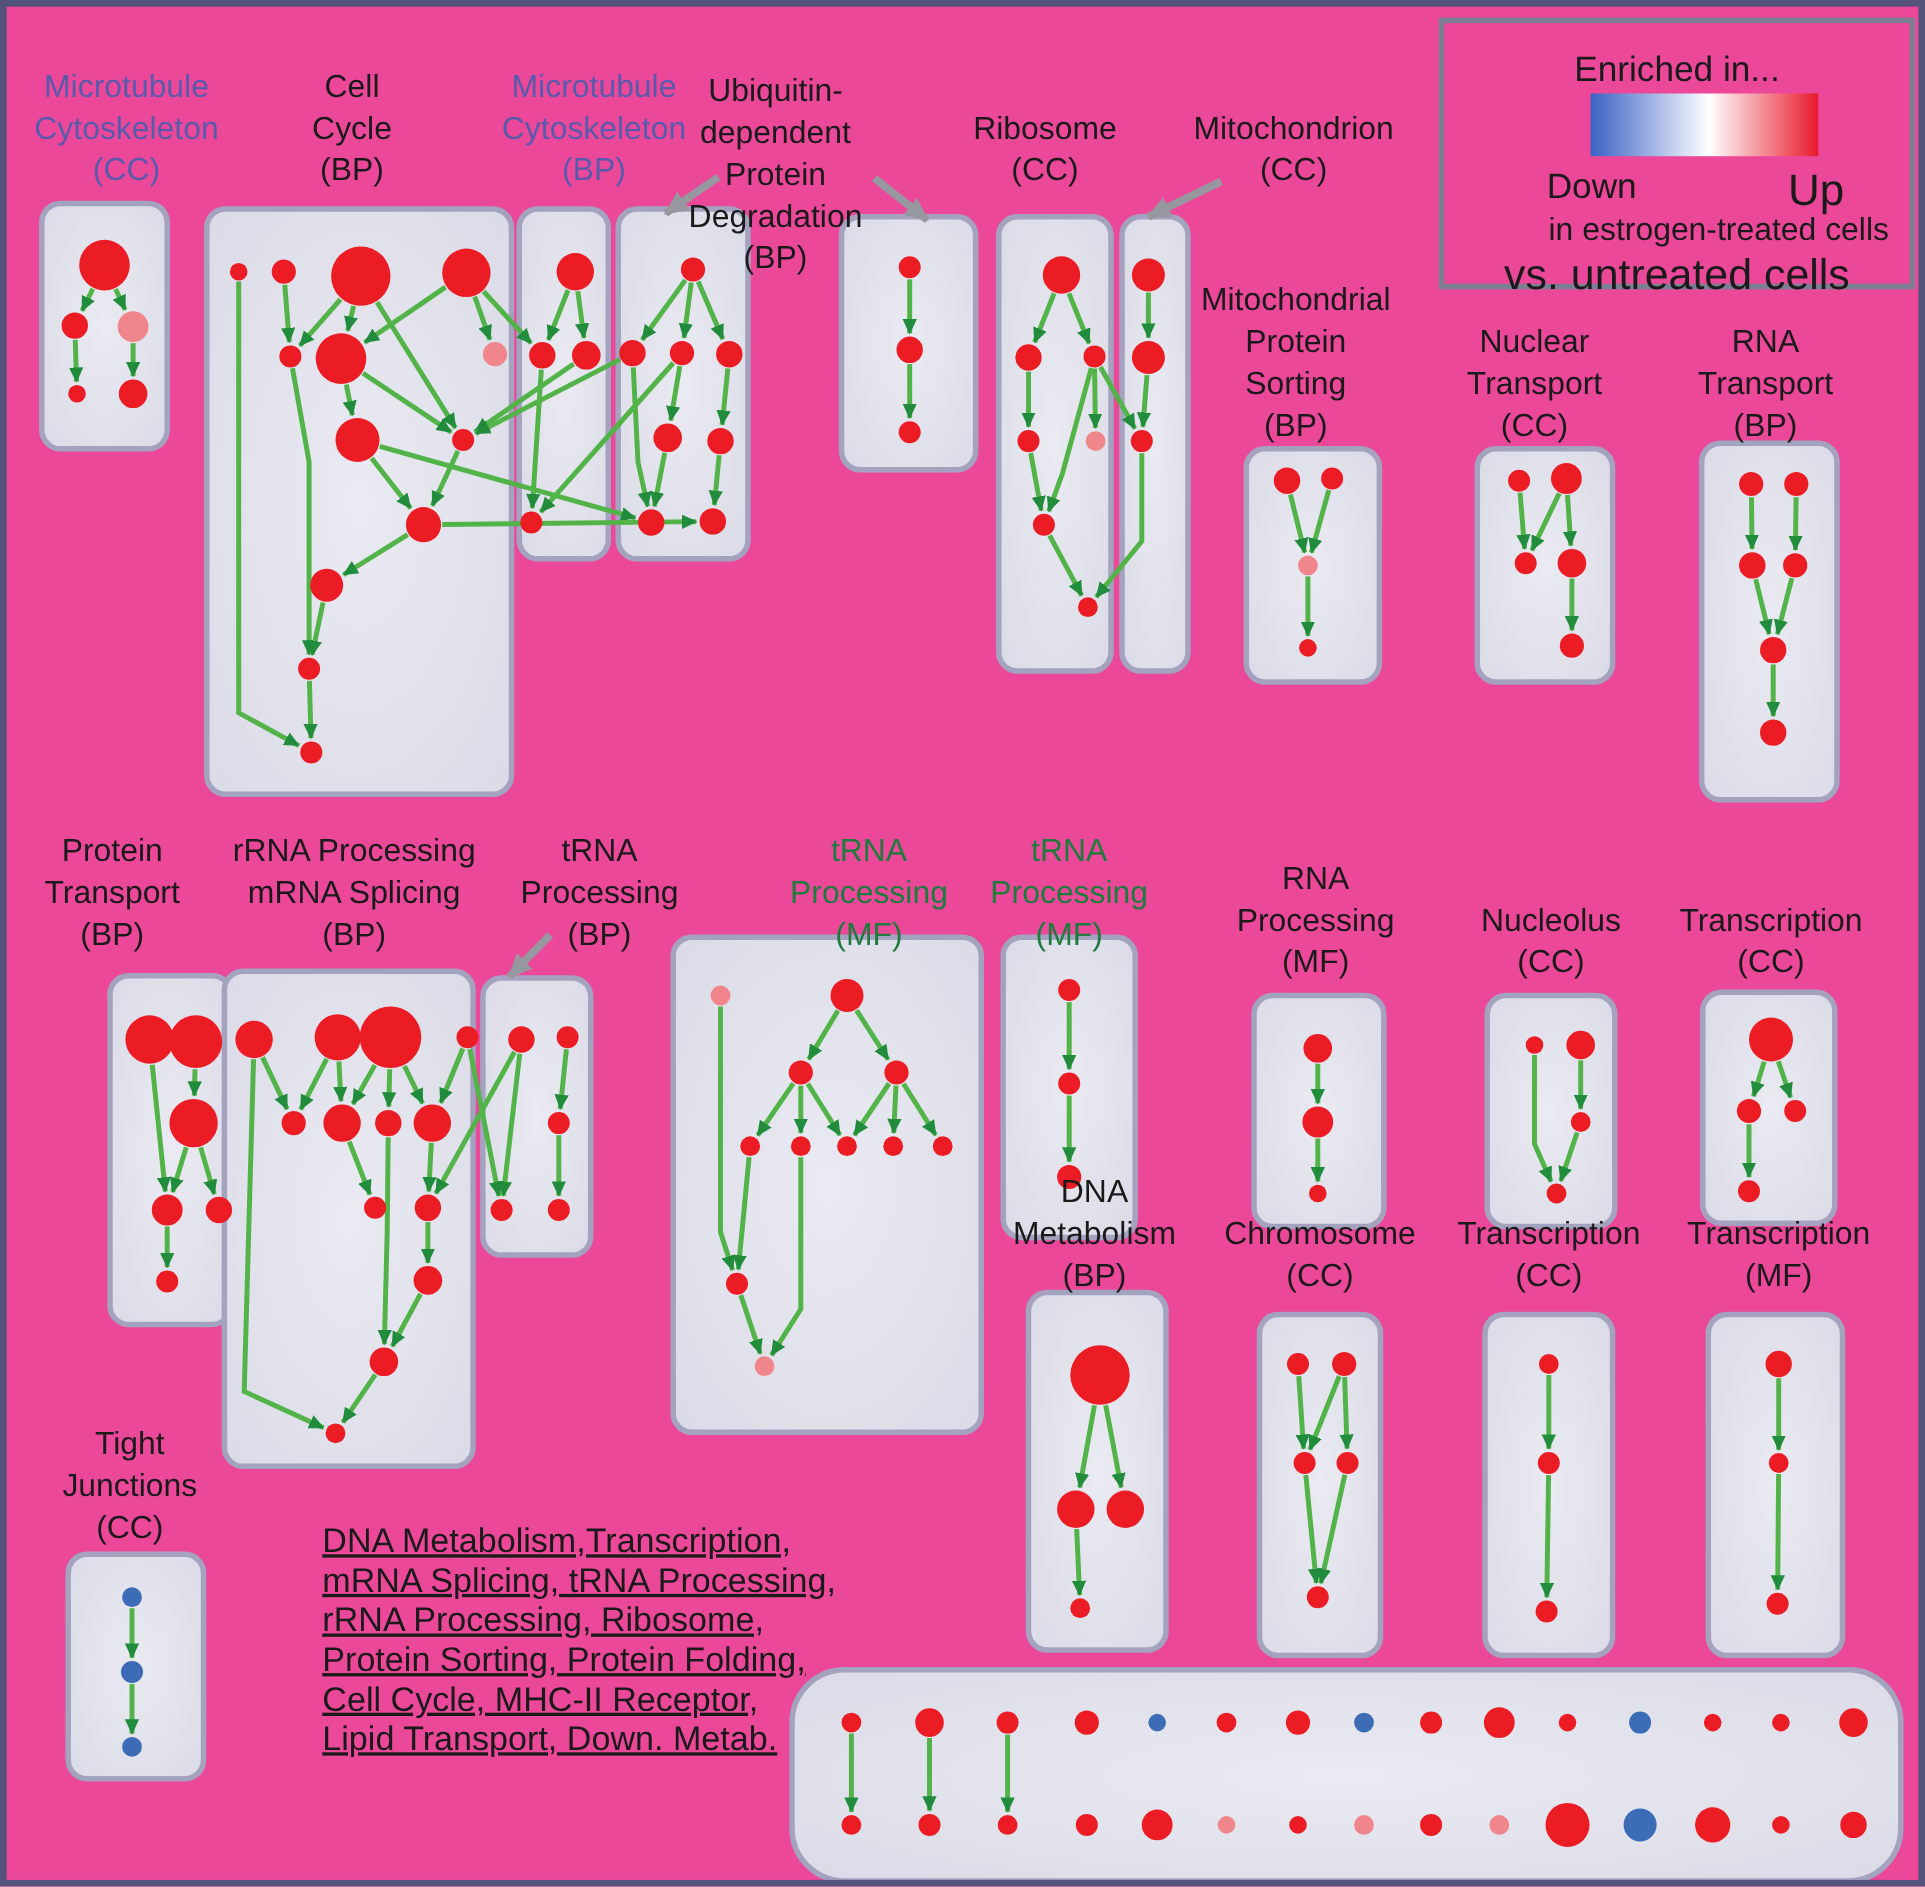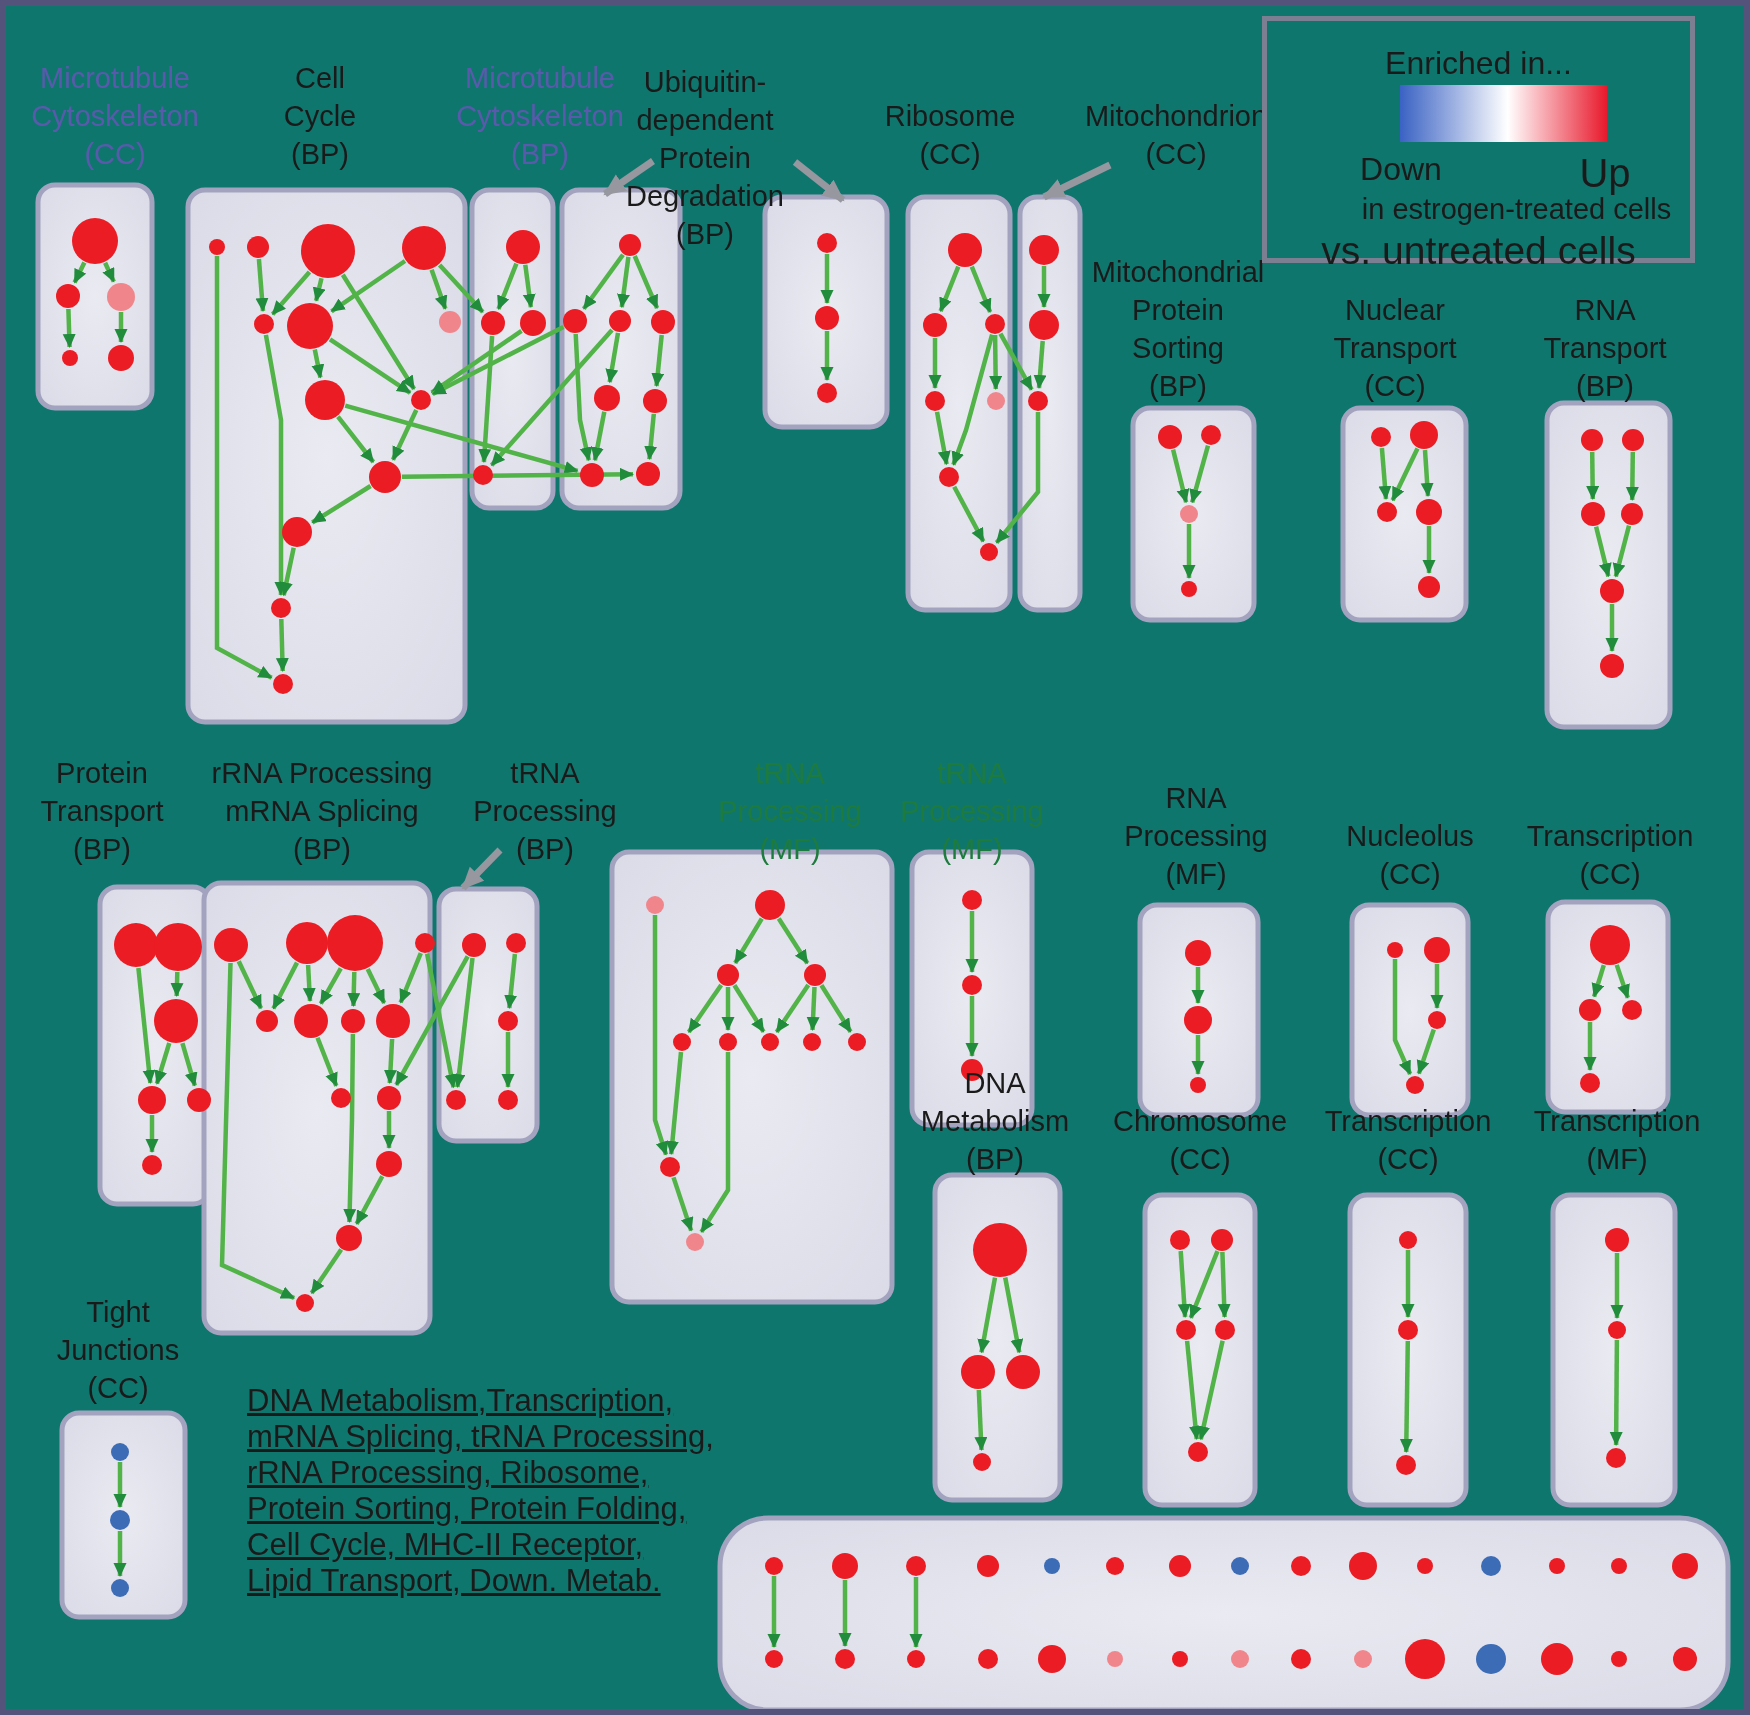--- a/index.html
+++ b/index.html
@@ -1,20 +1,20 @@
 <!DOCTYPE html>
 <html><head>
 <meta charset="utf-8">
 <style>
   html,body{margin:0;padding:0;background:#9a9ab0;}
-  #stage{position:relative;width:1750px;height:1715px;background:#0f766e;overflow:hidden;
+  #stage{position:relative;width:1750px;height:1715px;background:#ec4899;overflow:hidden;
          font-family:"Liberation Sans", sans-serif;}
   #frame{position:absolute;left:0;top:0;width:1738px;height:1703px;border:6px solid #53537c;pointer-events:none;}
   svg{position:absolute;left:0;top:0;}
-  .ov{position:absolute;color:#1a1a1a;}
+  .ov{position:absolute;color:#1a1a1a;margin-left:46px;}
   #legend{position:absolute;left:1262px;top:16px;width:433px;height:247px;border:5px solid #7b7f91;box-sizing:border-box;}
   #legend .t{position:absolute;width:100%;text-align:center;top:24px;font-size:32px;}
   #gbar{position:absolute;left:133px;top:64px;width:207px;height:57px;}
   #legend .dn{position:absolute;left:134px;top:130px;transform:translateX(-50%);font-size:32px;}
   #legend .up{position:absolute;left:338px;top:130px;transform:translateX(-50%);font-size:40px;}
   #legend .s1{position:absolute;width:100%;text-align:center;top:172px;font-size:29px;padding-left:38px;}
   #legend .s2{position:absolute;width:100%;text-align:center;top:208px;font-size:39px;}
   #annot{position:absolute;left:247px;top:1383px;font-size:31px;line-height:36px;white-space:nowrap;}
   #annot div{height:36px;text-decoration:underline;}
 </style>

